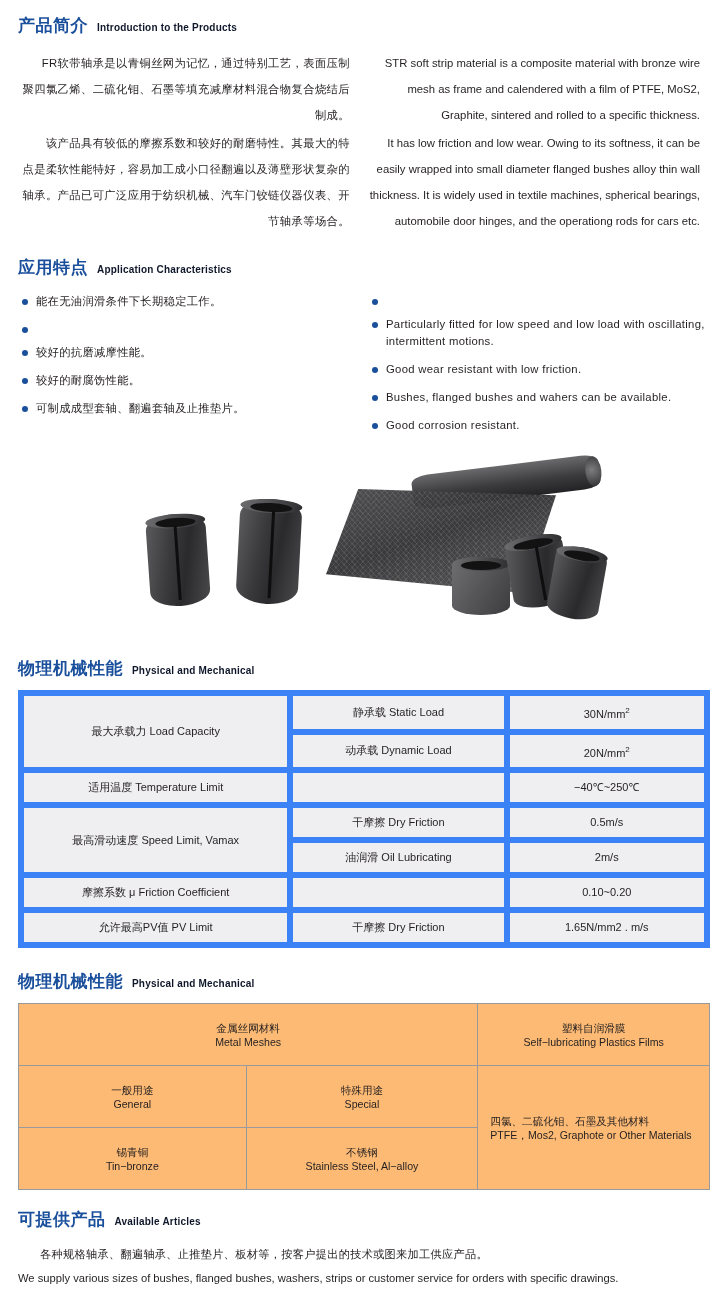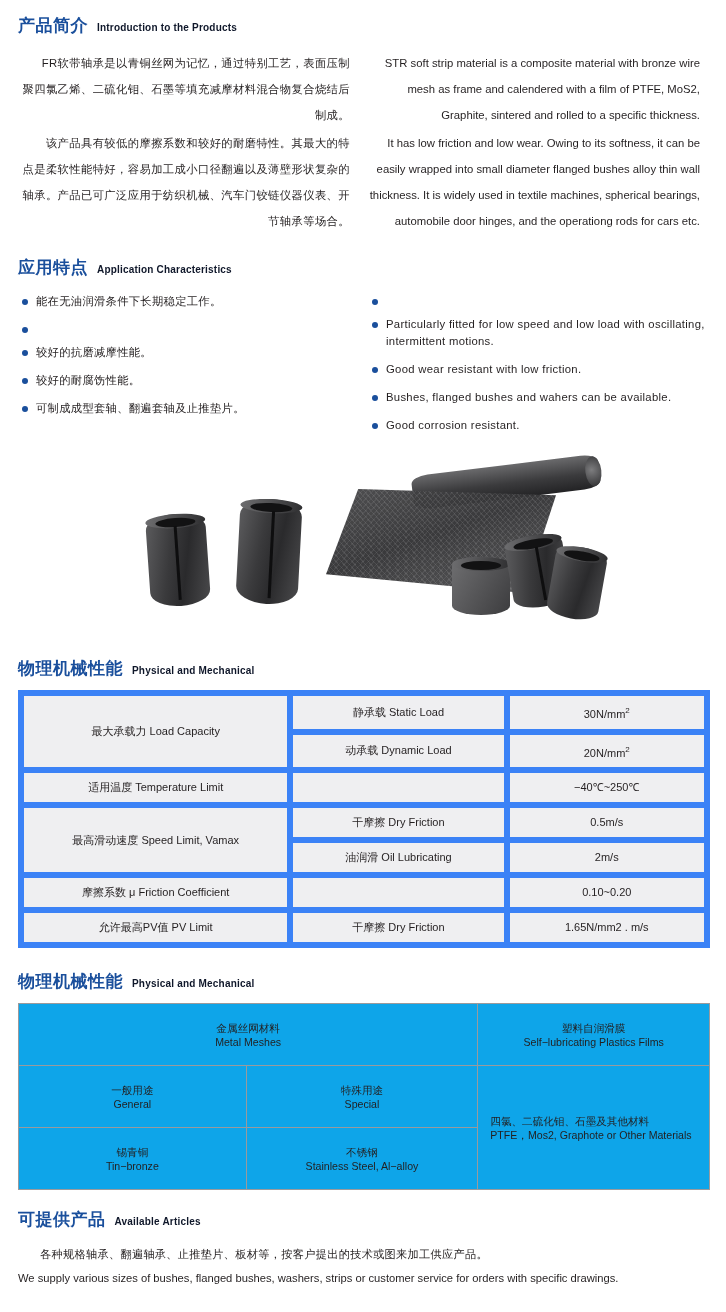--- a/index.html
+++ b/index.html
@@ -149,21 +149,21 @@
     font-size: 11px;
     color: #231f20;
     text-align: center;
     padding: 7px 12px;
     line-height: 15px;
   }
   .tbl .c1 { width: 272px; }
   .tbl .c2 { width: 218px; }
   .tbl .c3 { width: 202px; }
 
-  .tbl2 { margin: 10px 16px 0 18px; border-collapse: collapse; width: 692px; background: #0ea5e9; }
+  .tbl2 { margin: 10px 16px 0 18px; border-collapse: collapse; width: 692px; background: #fdba74; }
   .tbl2 td {
     border: 1px solid #9a9a9c;
     font-size: 10.6px;
     color: #231f20;
     text-align: center;
     padding: 8px 6px;
     line-height: 14px;
   }
   .tbl2 .left { text-align: left; padding-left: 12px; }
   .two-line span { display: block; }

